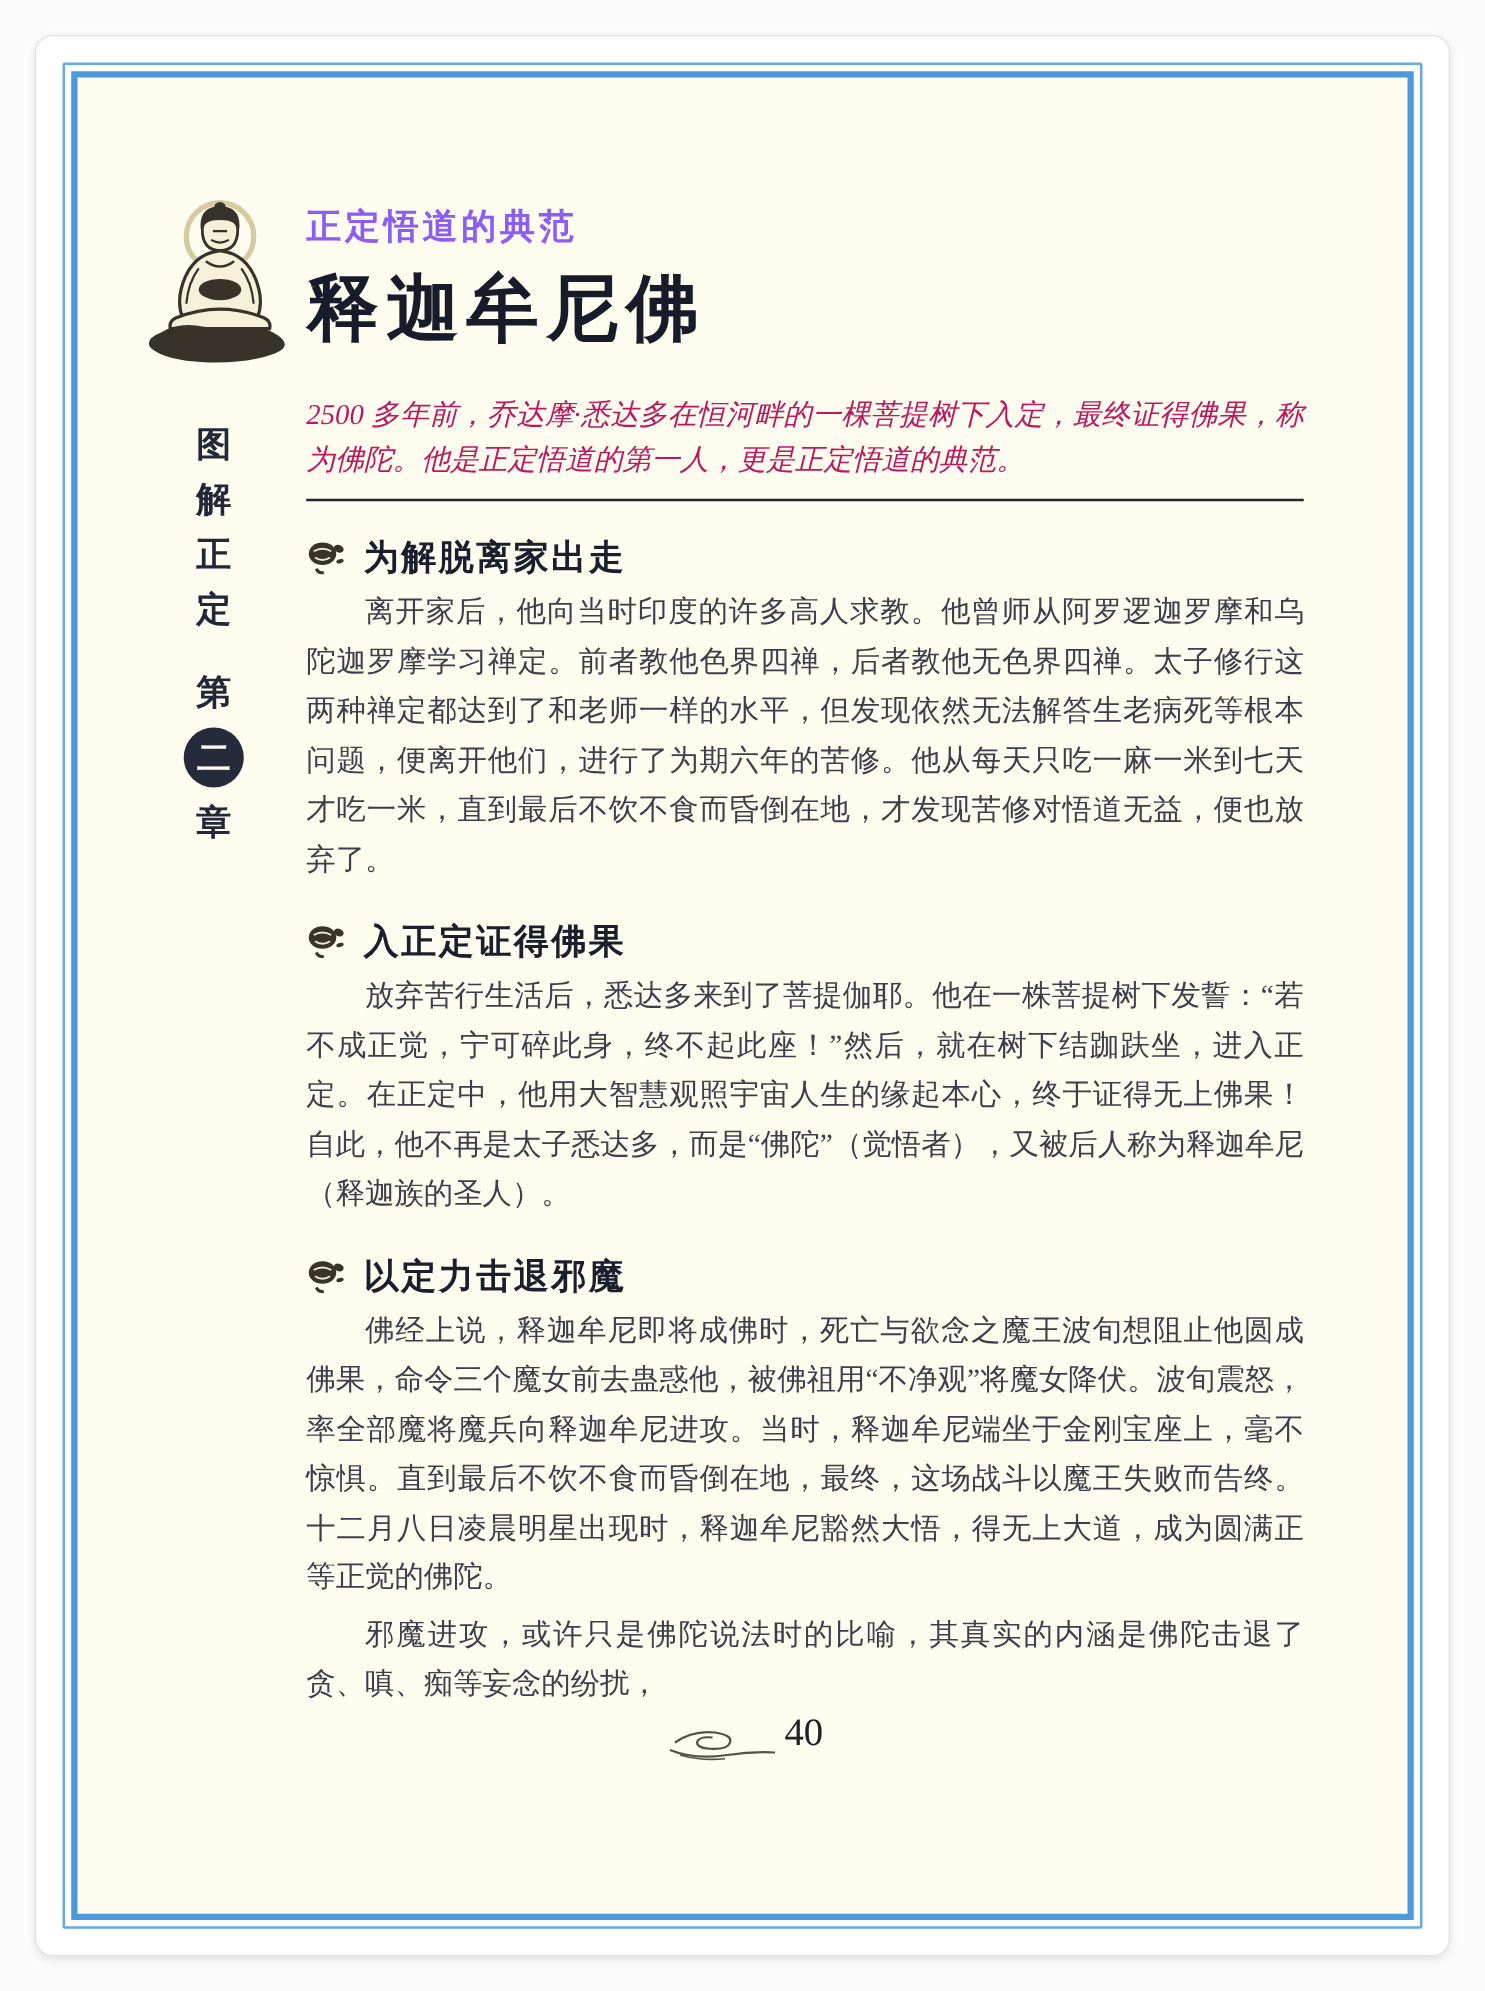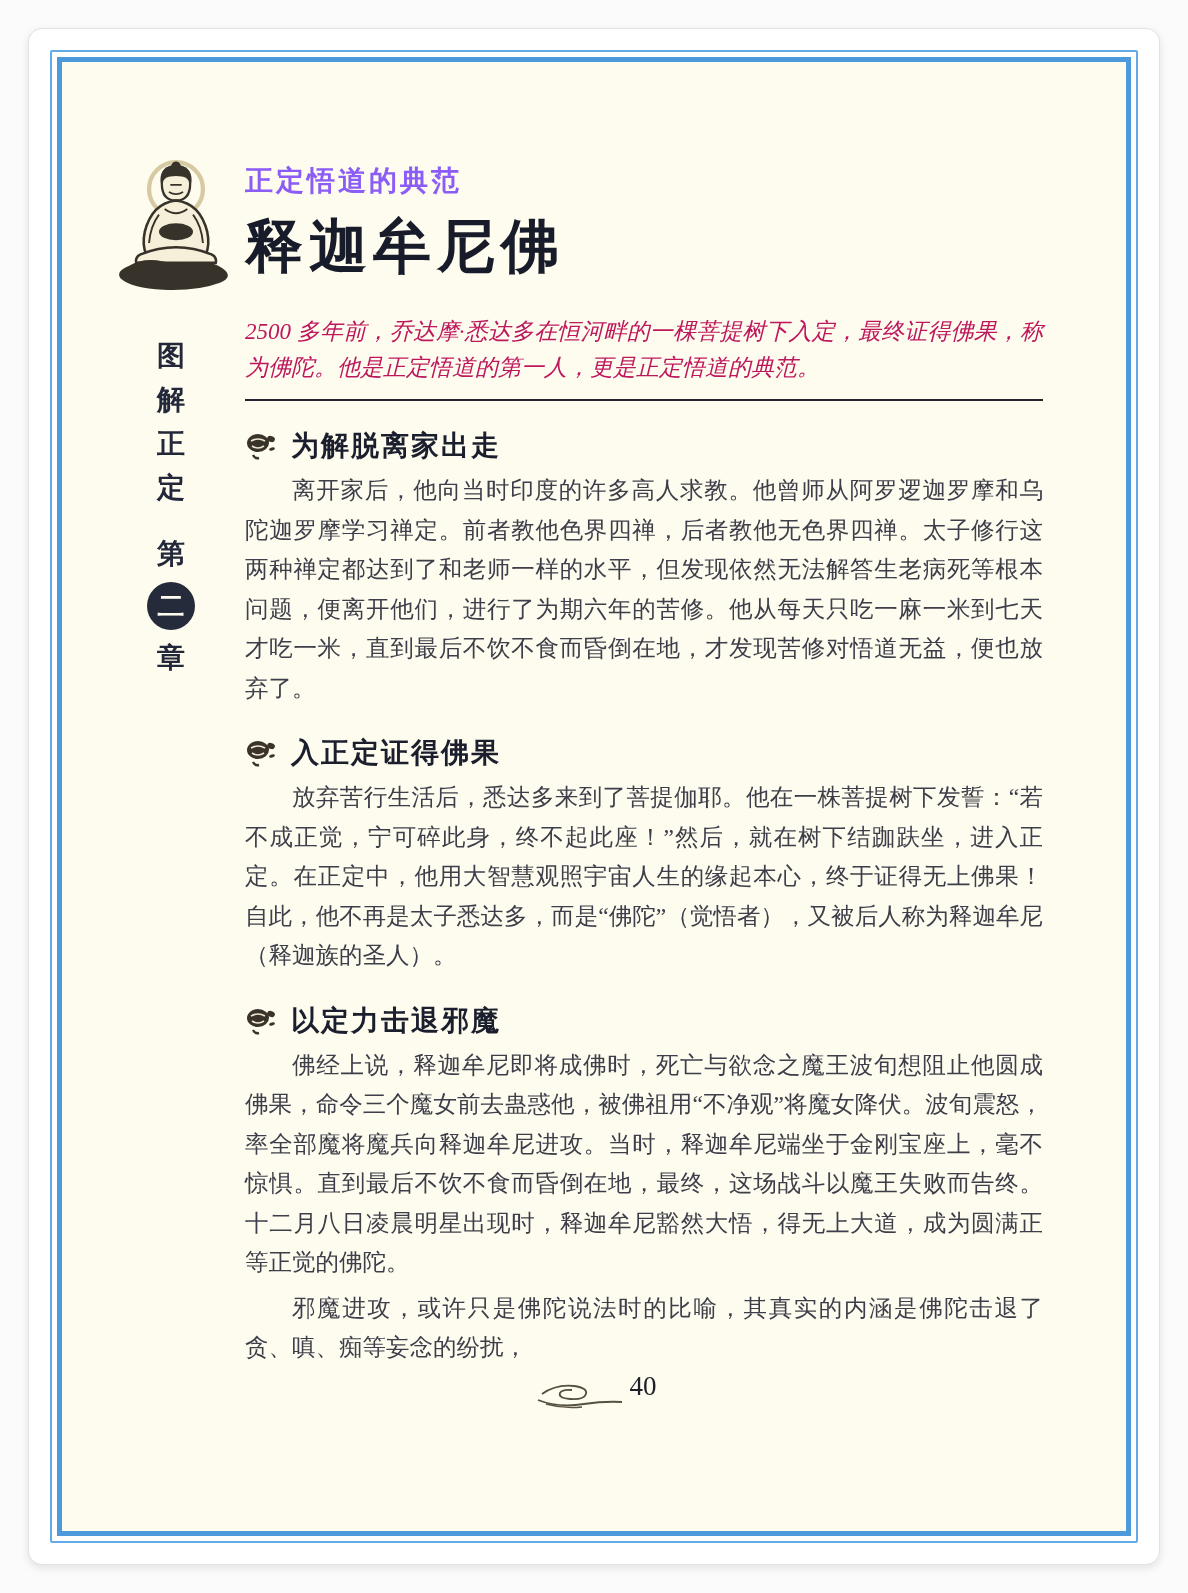--- a/index.html
+++ b/index.html
@@ -78,21 +78,21 @@
     margin:6px 0 0 0;font-size:23.5px;line-height:39.5px;color:#3e3e4a;
     text-align:justify;text-indent:2em;
   }
 
   
   .footer{
     position:absolute;left:0;right:0;top:1300px;
     display:flex;align-items:center;justify-content:center;
   }
   .footer .swirl{width:92px;height:34px;margin-right:6px;margin-top:14px;}
-  .page-num{font-size:27px;color:#20202a;font-family:"Liberation Serif", serif;}
+  .page-num{font-size:31px;color:#20202a;font-family:"Liberation Serif", serif;}
 </style>
 </head>
 <body>
 
 <div class="card">
   <div class="frame-thin"></div>
   <div class="frame-thick">
     <div class="paper">
 
       <svg class="buddha" viewBox="0 0 110 104">

